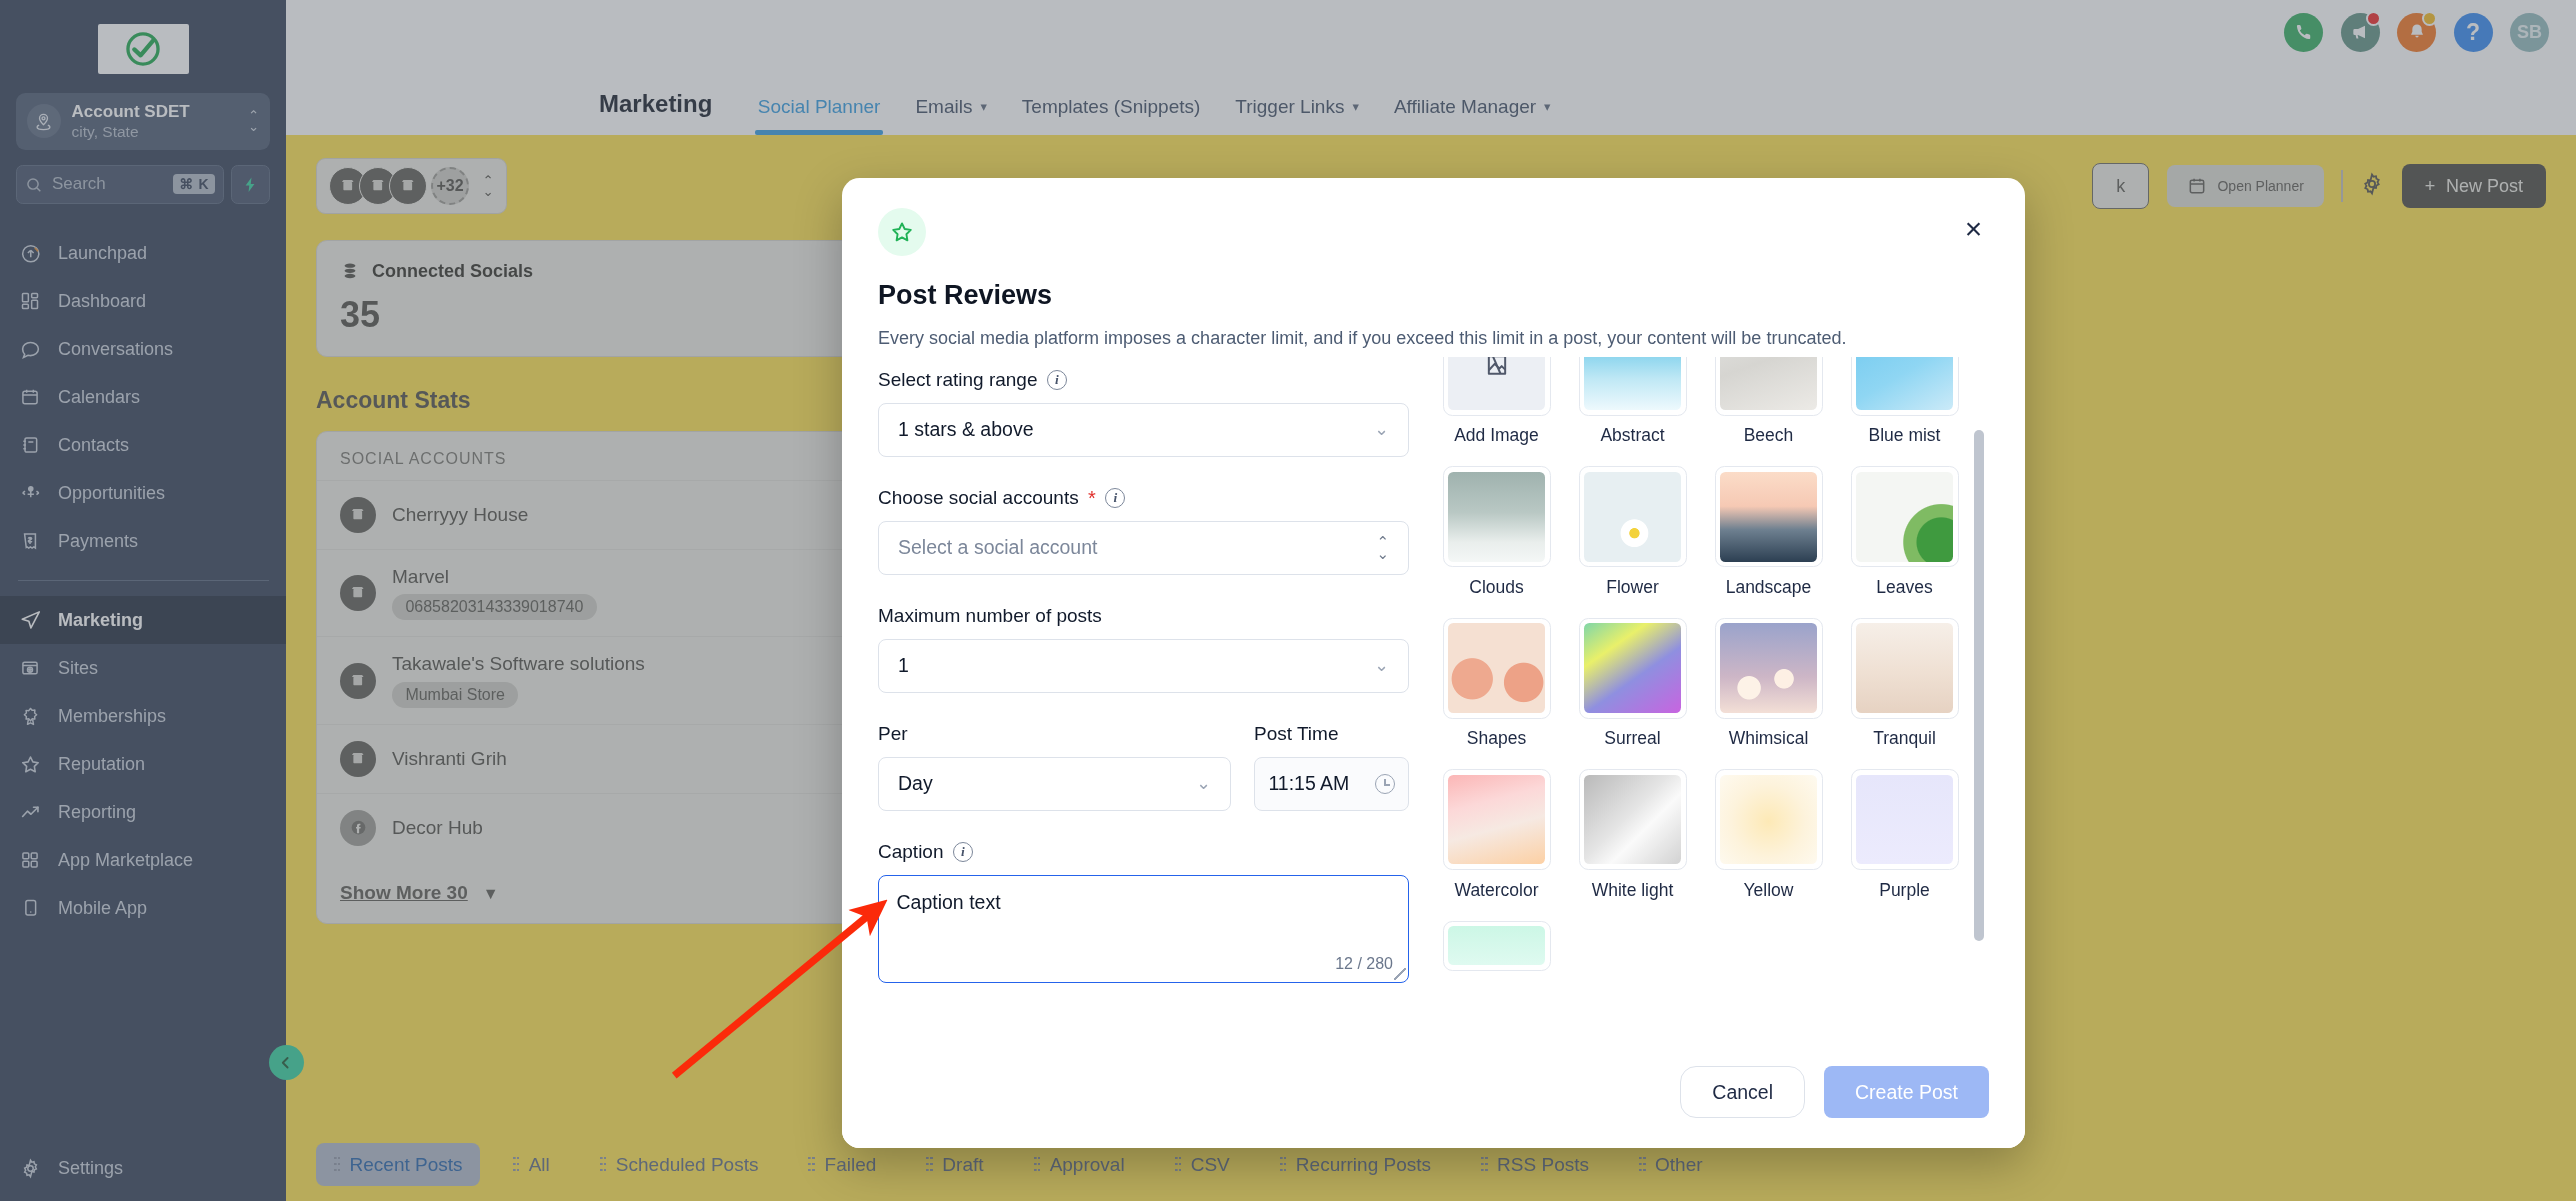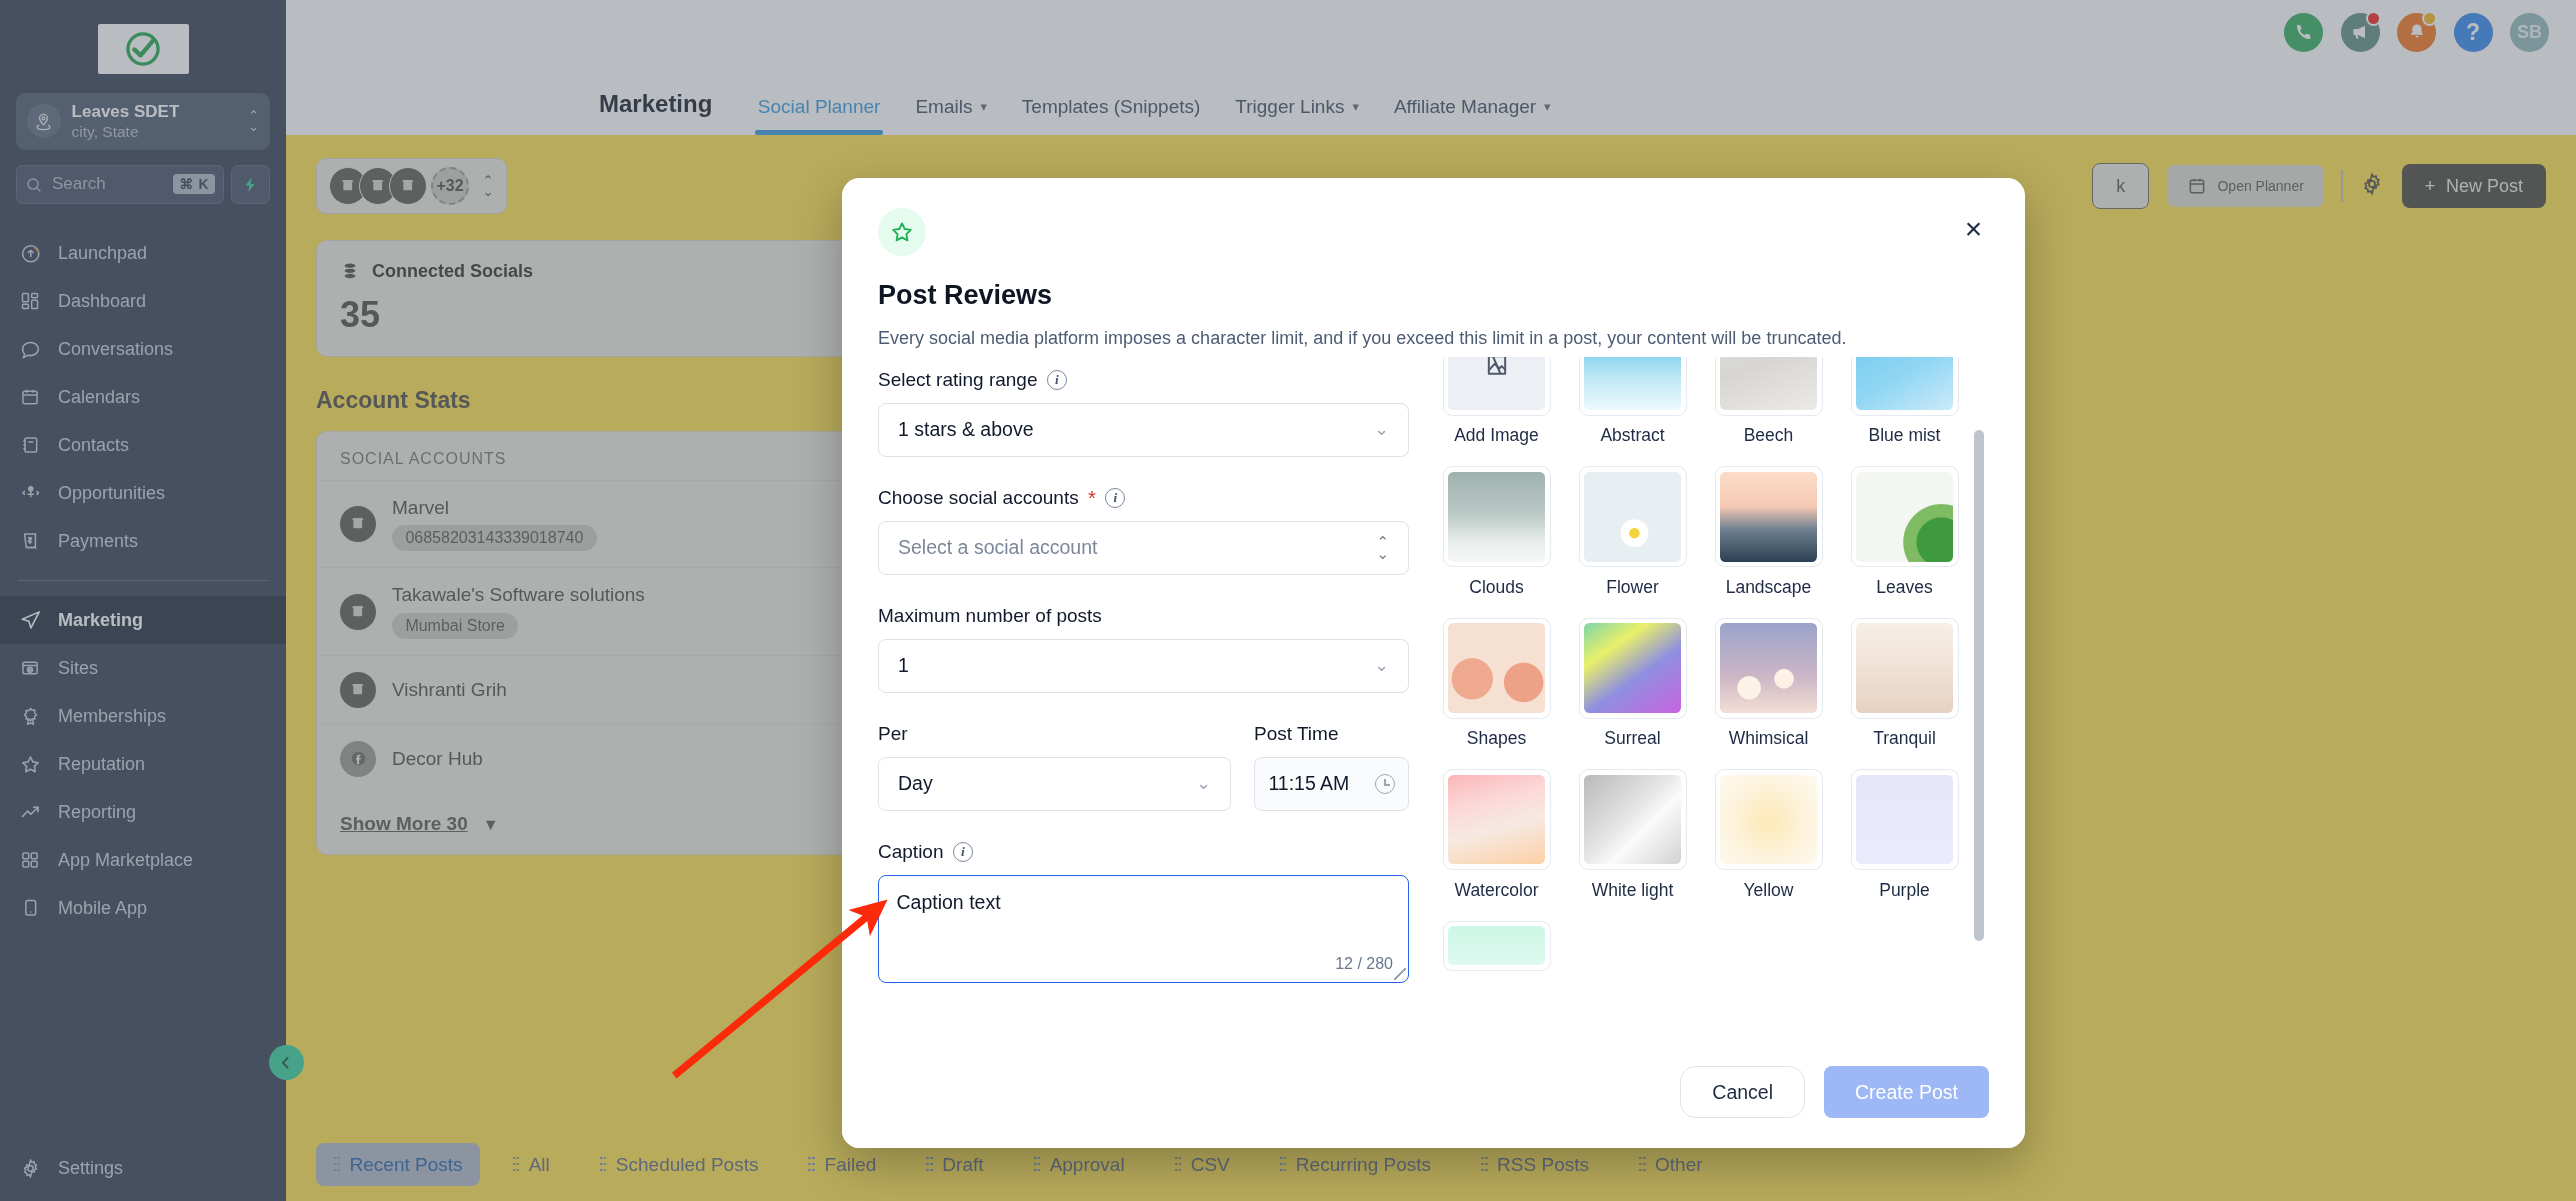--- a/index.html
+++ b/index.html
@@ -187,21 +187,21 @@
 
     <div class="loc-card">
       <div class="loc-avatar">
         <svg width="19" height="19" viewBox="0 0 24 24" fill="none" stroke="#e3e8ef" stroke-width="1.7">
           <path d="M12 3a5 5 0 0 0-5 5c0 3.3 5 8 5 8s5-4.7 5-8a5 5 0 0 0-5-5z"></path>
           <circle cx="12" cy="8" r="1.9"></circle>
           <path d="M6.5 16.5c-1.6.6-2.6 1.5-2.6 2.5 0 1.8 3.6 3.2 8.1 3.2s8.1-1.4 8.1-3.2c0-1-1-1.9-2.6-2.5"></path>
         </svg>
       </div>
       <div class="loc-text">
-        <div class="loc-name">Leaves SDET</div>
+        <div class="loc-name">Account SDET</div>
         <div class="loc-sub">city, State</div>
       </div>
       <div class="loc-chev">⌃<br>⌄</div>
     </div>
 
     <div class="search-row">
       <div class="search-box">
         <svg width="17.5" height="17.5" viewBox="0 0 24 24" fill="none" stroke="#aeb7c4" stroke-width="2">
           <circle cx="11" cy="11" r="7"></circle>
             <path d="M16.5 16.5 L21 21"></path>
@@ -496,20 +496,31 @@
             <span>Connected Socials</span>
           </div>
           <div class="stat-num">35</div>
         </div>
 
         <div class="section-title">Account Stats</div>
 
         <div class="acct-panel">
           <div class="panel-head">SOCIAL ACCOUNTS</div>
 
+          <div class="acct-row">
+            <span class="acct-av">
+              <svg width="17.5" height="17.5" viewBox="0 0 24 24" fill="#e6edf5">
+                  <rect x="6" y="7" width="12" height="11" rx="1"></rect>
+                  <path d="M4 7l2-3h12l2 3z"></path>
+                </svg>
+            </span>
+            <div class="acct-body">
+              <span class="acct-name">Cherryyy House</span>
+            </div>
+          </div>
 
           <div class="acct-row">
             <span class="acct-av">
               <svg width="17.5" height="17.5" viewBox="0 0 24 24" fill="#e6edf5">
                   <rect x="6" y="7" width="12" height="11" rx="1"></rect>
                   <path d="M4 7l2-3h12l2 3z"></path>
                 </svg>
             </span>
             <div class="acct-body">
               <span class="acct-name">Marvel</span>

